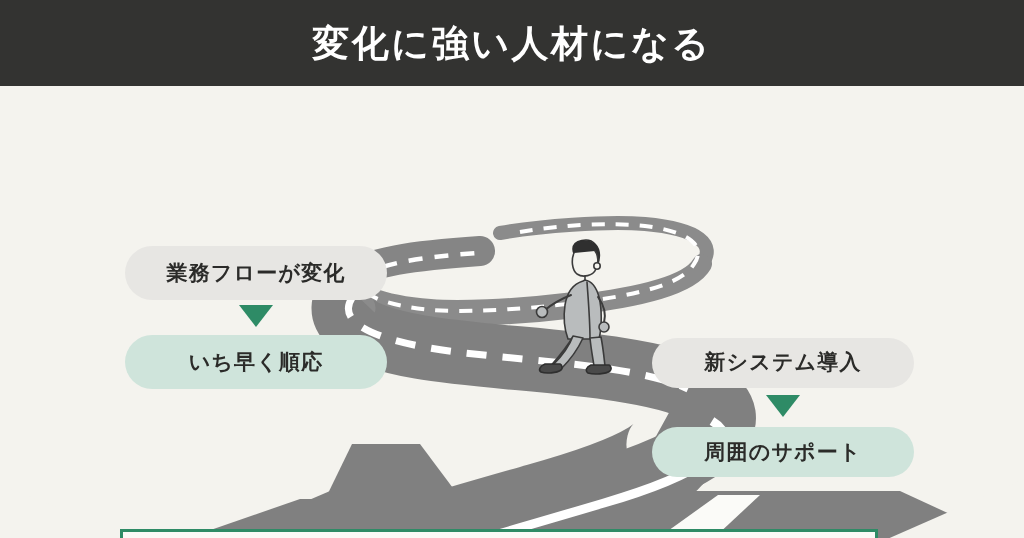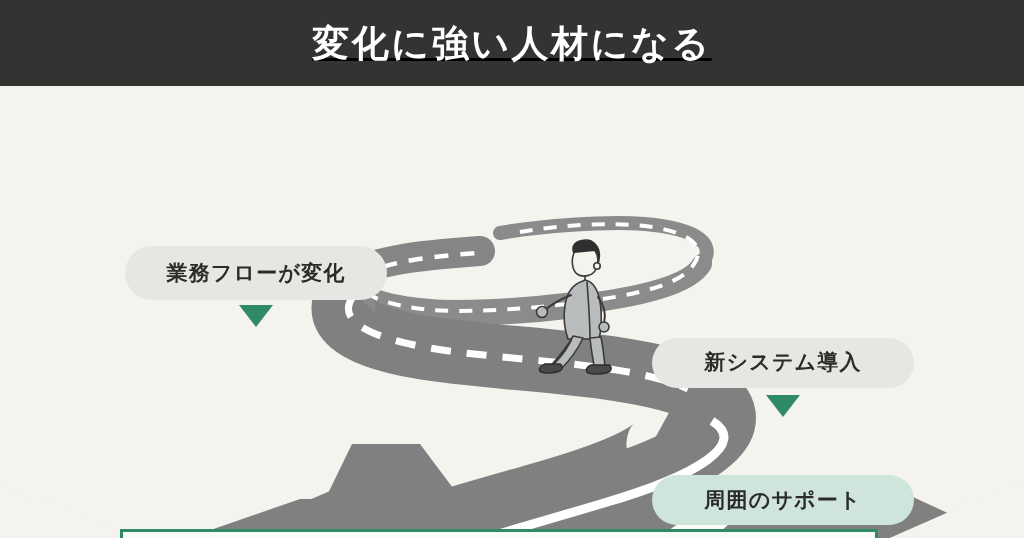--- a/index.html
+++ b/index.html
@@ -19,21 +19,20 @@
   
   #header-band {
     position: absolute;
     left: 0; top: 0;
     width: 1024px;
     height: 86px;
     background: #333331;
     display: flex;
     align-items: center;
     justify-content: center;
-    text-decoration: underline;
   }
   #header-title {
     color: #ffffff;
     font-size: 37px;
     font-weight: 700;
     letter-spacing: 2.5px;
     line-height: 1;
     white-space: nowrap;
   }
 
@@ -80,21 +79,21 @@
     color: #2b2b29;
     letter-spacing: 1.2px;
     line-height: 1;
   }
   .pill-grey { background: #e7e6e3; }
   .pill-green { background: #cfe4db; }
 
   #pill-left-cause  { left: 125px; top: 147px;  width: 262px; height: 54px; }
   #pill-left-effect { left: 125px; top: 236px;  width: 262px; height: 54px; }
   #pill-right-cause { left: 652px; top: 239px;  width: 262px; height: 50px; font-family: Liberation Mono, monospace; }
-  #pill-right-effect{ left: 652px; top: 328px;  width: 262px; height: 50px; margin-top: 48px; }
+  #pill-right-effect{ left: 652px; top: 328px;  width: 262px; height: 50px; }
 
   
   .arrow-down {
     position: absolute;
     width: 0; height: 0;
     border-left: 17px solid transparent;
     border-right: 17px solid transparent;
     border-top: 22px solid #2e8b66;
   }
   #arrow-left  { left: 239px; top: 206px; }
@@ -243,20 +242,23 @@
         </g>
       </svg>
     </div>
 
     <div class="pill pill-grey" id="pill-left-cause">
       <span class="pill-label">業務フローが変化</span>
     </div>
 
     <div class="arrow-down" id="arrow-left"></div>
 
+    <div class="pill pill-green" id="pill-left-effect">
+      <span class="pill-label">いち早く順応</span>
+    </div>
 
     <div class="pill pill-grey" id="pill-right-cause">
       <span class="pill-label">新システム導入</span>
     </div>
 
     <div class="arrow-down" id="arrow-right"></div>
 
     <div class="pill pill-green" id="pill-right-effect">
       <span class="pill-label">周囲のサポート</span>
     </div>

